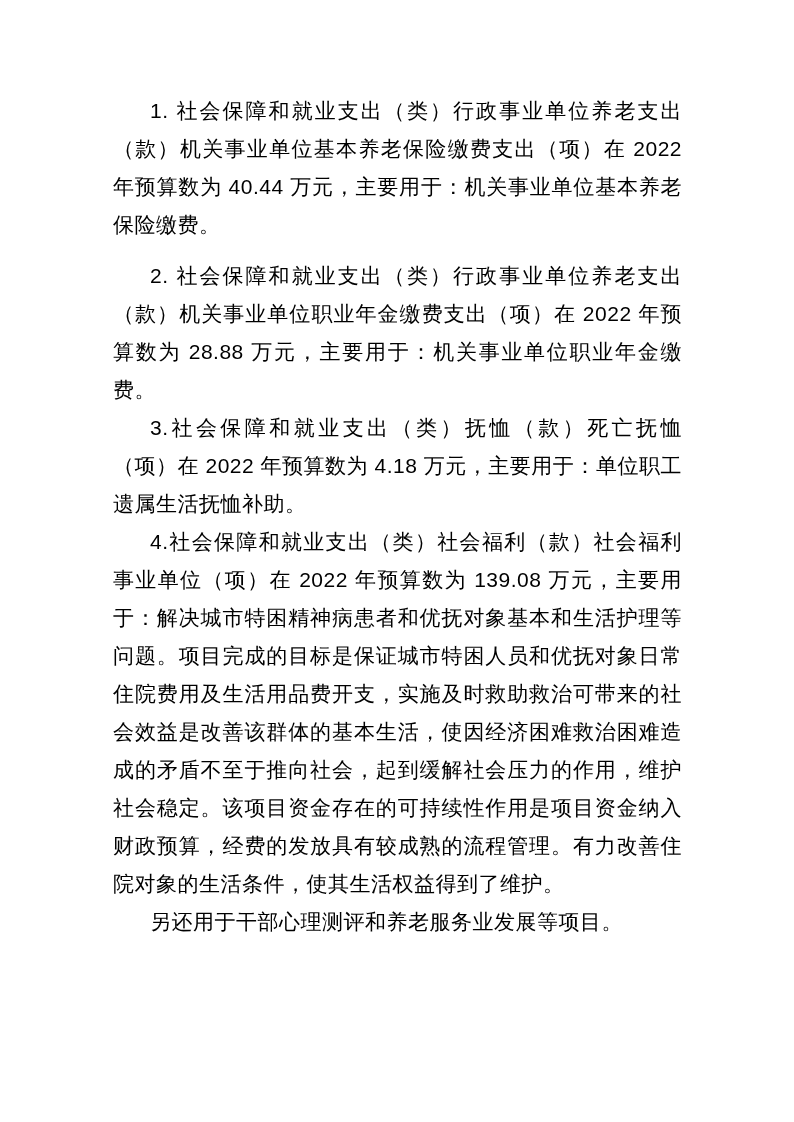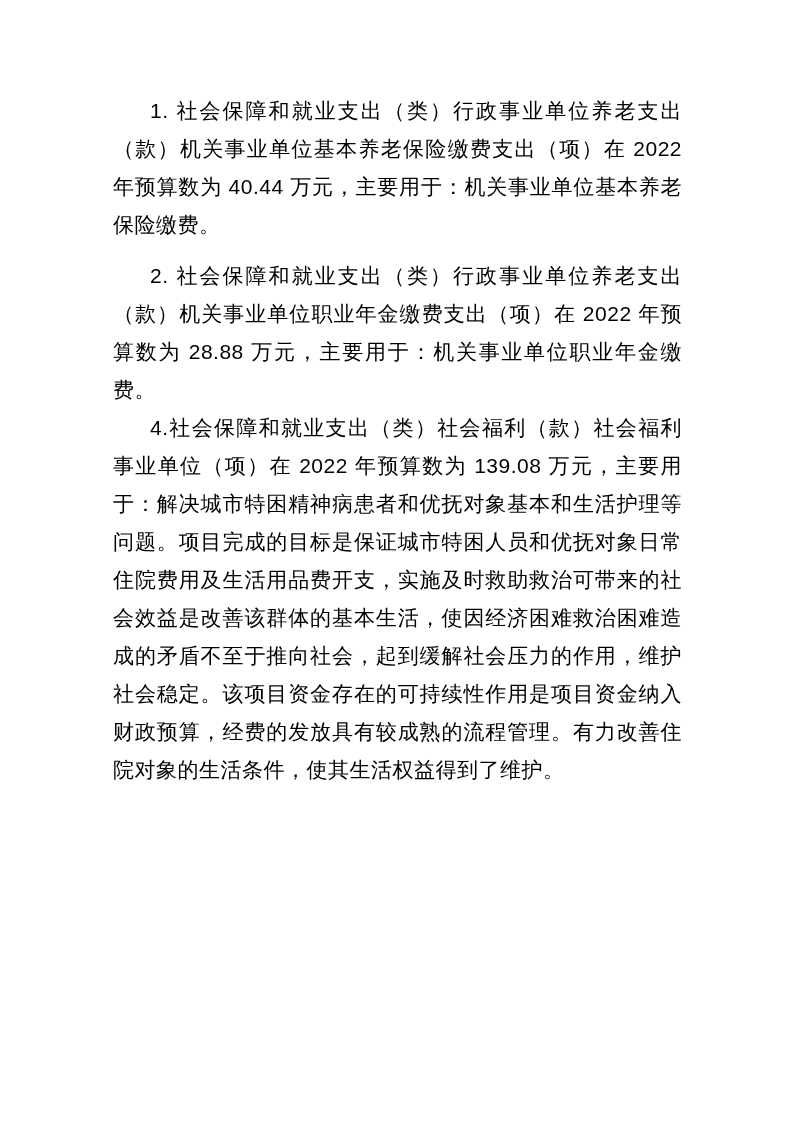--- a/index.html
+++ b/index.html
@@ -32,15 +32,17 @@
     margin-top: 13px;
   }
 </style>
 </head>
 <body>
 
 <div class="page">
   <div class="content">
     <p class="para">1. 社会保障和就业支出（类）行政事业单位养老支出（款）机关事业单位基本养老保险缴费支出（项）在 2022 年预算数为 40.44 万元，主要用于：机关事业单位基本养老保险缴费。</p>
     <p class="para space-before">2. 社会保障和就业支出（类）行政事业单位养老支出（款）机关事业单位职业年金缴费支出（项）在 2022 年预算数为 28.88 万元，主要用于：机关事业单位职业年金缴费。</p>
+    <p class="para">3.社会保障和就业支出（类）抚恤（款）死亡抚恤（项）在 2022 年预算数为 4.18 万元，主要用于：单位职工遗属生活抚恤补助。</p>
     <p class="para">4.社会保障和就业支出（类）社会福利（款）社会福利事业单位（项）在 2022 年预算数为 139.08 万元，主要用于：解决城市特困精神病患者和优抚对象基本和生活护理等问题。项目完成的目标是保证城市特困人员和优抚对象日常住院费用及生活用品费开支，实施及时救助救治可带来的社会效益是改善该群体的基本生活，使因经济困难救治困难造成的矛盾不至于推向社会，起到缓解社会压力的作用，维护社会稳定。该项目资金存在的可持续性作用是项目资金纳入财政预算，经费的发放具有较成熟的流程管理。有力改善住院对象的生活条件，使其生活权益得到了维护。</p>
+    <p class="para">另还用于干部心理测评和养老服务业发展等项目。</p>
   </div>
 </div>
 
 </body></html>

